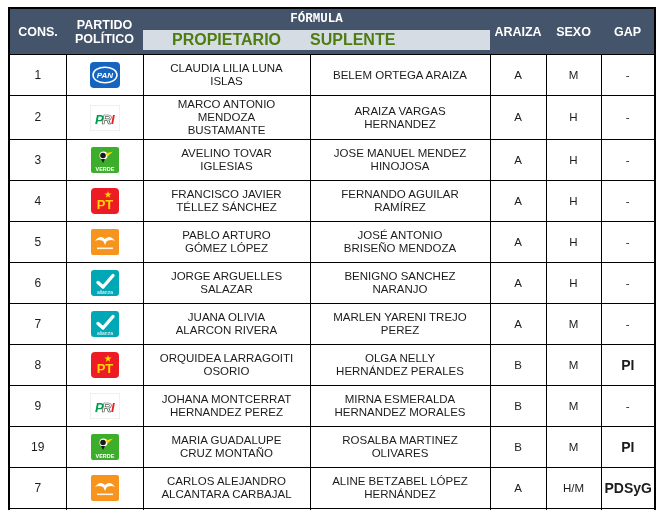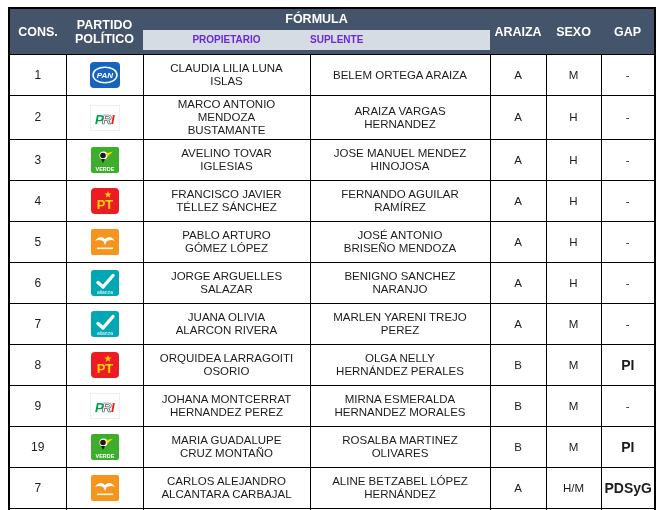--- a/index.html
+++ b/index.html
@@ -24,27 +24,27 @@
   col.c-sexo{width:55px;}
   col.c-gap{width:54px;}
 
   th{
     background:#44546A;color:#ffffff;
     font-size:12.5px;font-weight:bold;
     text-align:center;vertical-align:middle;
     padding:0;border:none;
   }
   th.h-span{white-space:pre-line;line-height:14px;}
-  tr.hdr-top th.h-formula{height:20px;}
+  tr.hdr-top th.h-formula{height:20px;font-family:Liberation Mono, monospace;}
   tr.hdr-sub th{height:25px;}
   .sub-band{
-    background:#D6DCE4;color:#6d28d9;
+    background:#D6DCE4;color:#4d7c0f;
     height:20px;margin:0 0 4px 0;
     display:flex;align-items:center;
-    font-size:10px;font-weight:bold;
+    font-size:16px;font-weight:bold;
   }
   .sub-band .sub-prop{width:167px;text-align:center;}
   .sub-band .sub-supl{width:179px;text-align:left;}
 
   td{
     background:#ffffff;color:#1c1c1c;
     text-align:center;vertical-align:middle;
     font-size:11.5px;line-height:13px;
     height:36px;padding:2px 3px;
   }

